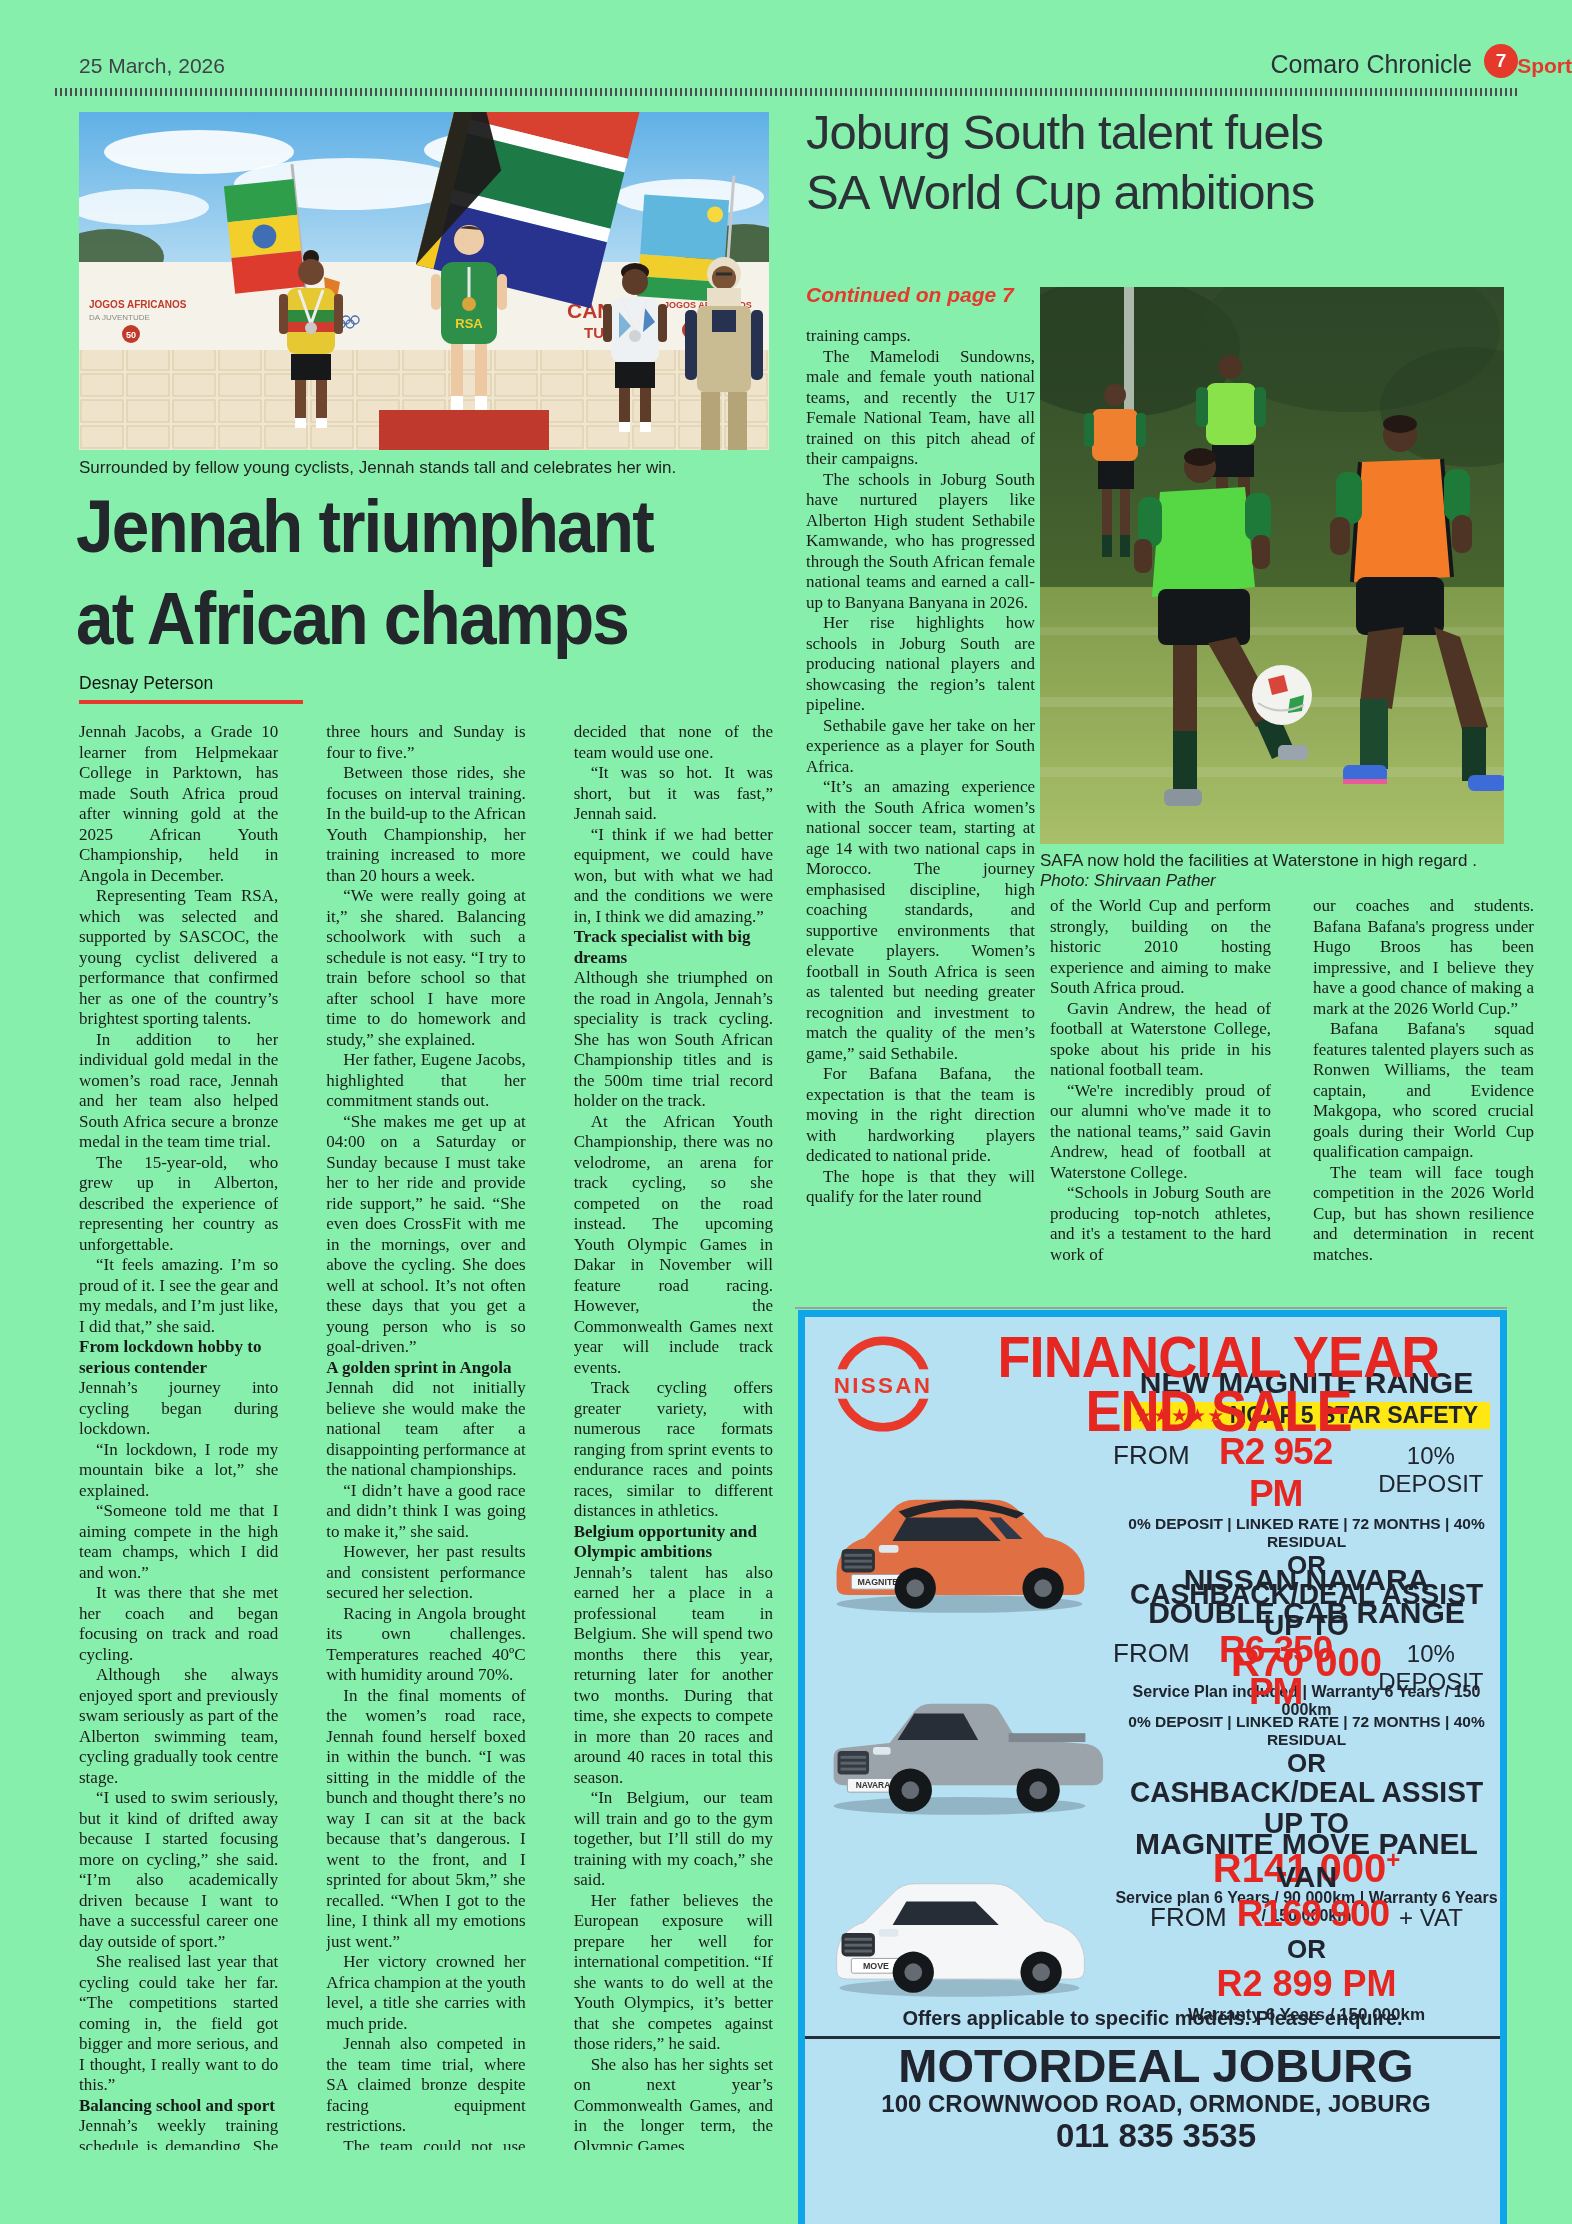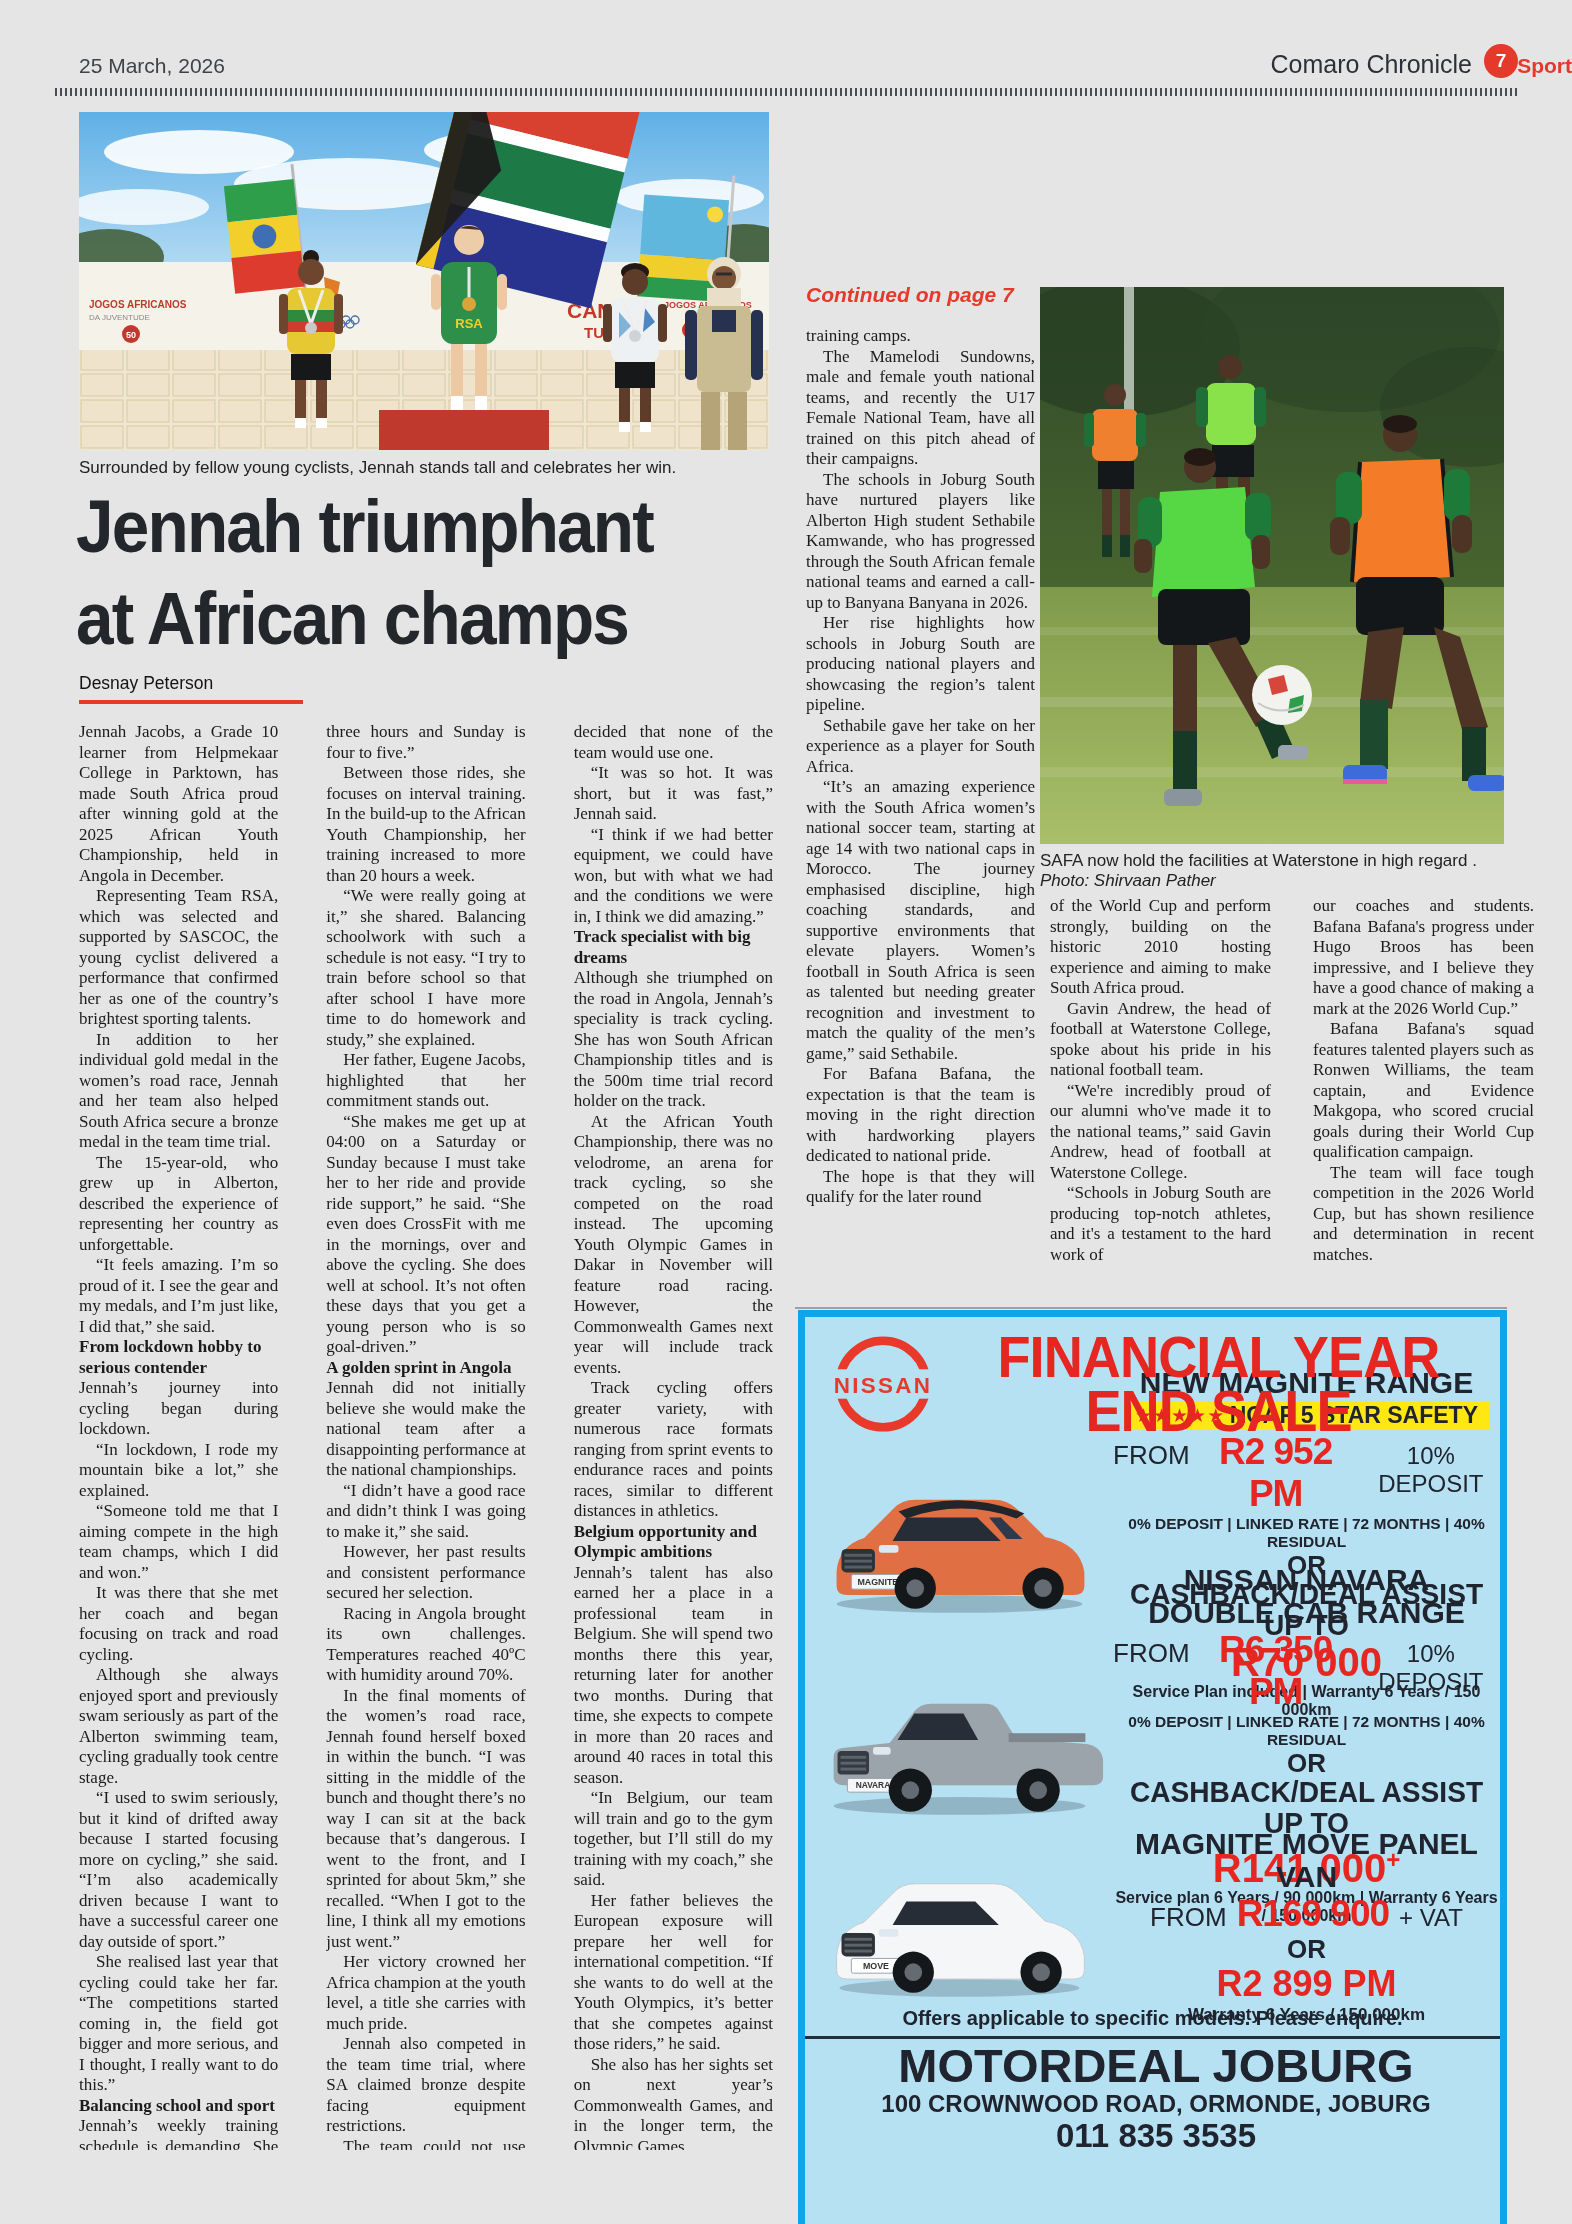--- a/index.html
+++ b/index.html
@@ -1,17 +1,17 @@
 <!DOCTYPE html>
 <html><head>
 <meta charset="utf-8">
 <style>
   * { margin:0; padding:0; box-sizing:border-box; }
   html,body { background:#ffffff; }
-  #page { position:relative; width:1572px; height:2224px; background:#e5e5e5; overflow:hidden;
+  #page { position:relative; width:1572px; height:2224px; background:#86efac; overflow:hidden;
           font-family:"Liberation Sans", sans-serif; }
 
   
   .hdr-date { position:absolute; left:79px; top:54px; font-size:21px; color:#3f4347; }
   .hdr-section { position:absolute; left:0; right:0; top:54px; text-align:right; font-size:21px;
                  font-weight:bold; color:#e5392b; }
   .hdr-masthead { position:absolute; right:100px; top:50px; font-size:25px; color:#2c3137; }
   .hdr-pagenum { position:absolute; left:1484px; top:44px; width:34px; height:34px; border-radius:50%;
                  background:#e5392b; color:#fff; font-size:19px; font-weight:bold; display:flex;
                  align-items:center; justify-content:center; }
@@ -276,20 +276,24 @@
         <div class="sh">Belgium opportunity and Olympic ambitions</div>
         <p class="bp">Jennah’s talent has also earned her a place in a professional team in Belgium. She will spend two months there this year, returning later for another two months. During that time, she expects to compete in more than 20 races and around 40 races in total this season.</p>
         <p class="bp">“In Belgium, our team will train and go to the gym together, but I’ll still do my training with my coach,” she said.</p>
         <p class="bp">Her father believes the European exposure will prepare her well for international competition. “If she wants to do well at the Youth Olympics, it’s better that she competes against those riders,” he said.</p>
         <p class="bp">She also has her sights set on next year’s Commonwealth Games, and in the longer term, the Olympic Games.</p>
         <p class="bp">When she is not training or racing, Jennah enjoys spending time with friends and family, who have been her biggest supporters.</p>
         <p class="bp">Jennah shared her advice: “It’s very important to decide what you want to do. You can’t do everything. If you want to specialise and get further, you need to stay committed. If you’re committed, there’s nothing that’s going to stop you.”</p>
       </div>
   </div>
 
+  <div class="headline-r">
+    <div class="hr-line">Joburg South talent fuels</div>
+    <div class="hr-line">SA World Cup ambitions</div>
+  </div>
   <div class="continued">Continued on page 7</div>
   <div class="rcol rcol1">
       <p class="bp">training camps.</p>
       <p class="bp">The Mamelodi Sundowns, male and female youth national teams, and recently the U17 Female National Team, have all trained on this pitch ahead of their campaigns.</p>
       <p class="bp">The schools in Joburg South have nurtured players like Alberton High student Sethabile Kamwande, who has progressed through the South African female national teams and earned a call-up to Banyana Banyana in 2026.</p>
       <p class="bp">Her rise highlights how schools in Joburg South are producing national players and showcasing the region’s talent pipeline.</p>
       <p class="bp">Sethabile gave her take on her experience as a player for South Africa.</p>
       <p class="bp">“It’s an amazing experience with the South Africa women’s national soccer team, starting at age 14 with two national caps in Morocco. The journey emphasised discipline, high coaching standards, and supportive environments that elevate players. Women’s football in South Africa is seen as talented but needing greater recognition and investment to match the quality of the men’s game,” said Sethabile.</p>
       <p class="bp">For Bafana Bafana, the expectation is that the team is moving in the right direction with hardworking players dedicated to national pride.</p>
       <p class="bp">The hope is that they will qualify for the later round</p>

